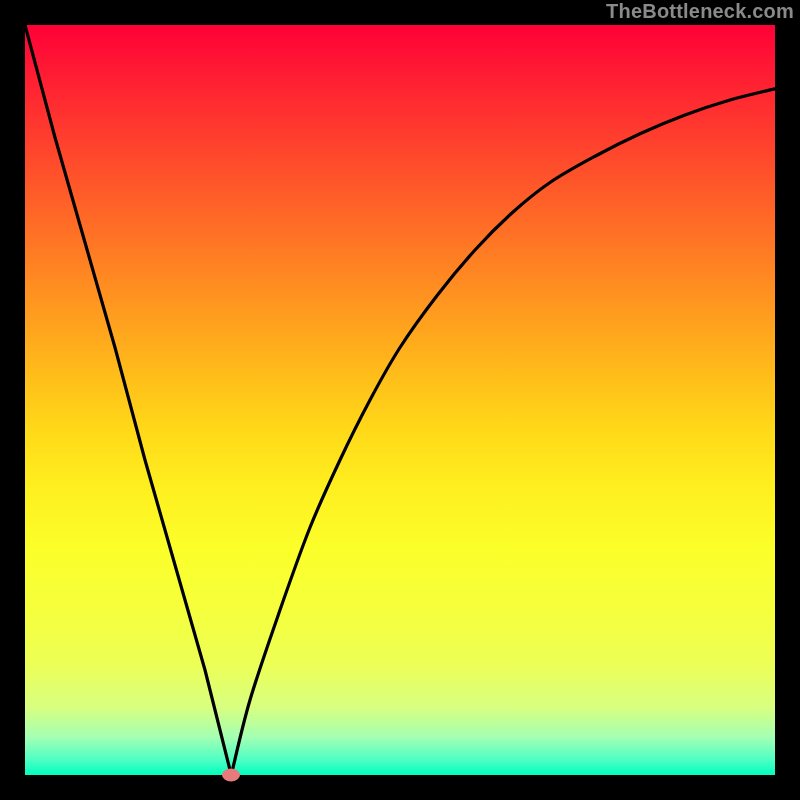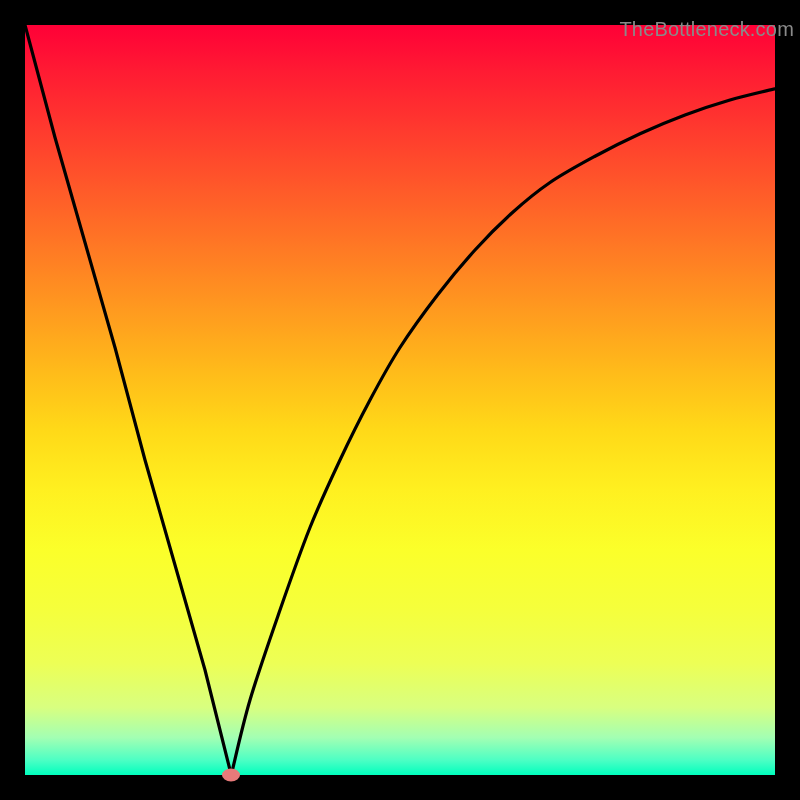--- a/index.html
+++ b/index.html
@@ -29,25 +29,25 @@
       #fbff2a 70%,
       #f5ff3c 78%,
       #edff55 85%,
       #d8ff80 91%,
       #a3ffb3 95%,
       #4dffc4 98%,
       #00ffbe 100%);
   }
   .watermark {
     position: absolute;
-    top: 18px;
+    top: 0;
     right: 6px;
     font-family: Arial, Helvetica, sans-serif;
     font-size: 20px;
-    font-weight: 400;
+    font-weight: 700;
     color: #8a8a8a;
     letter-spacing: 0.2px;
     user-select: none;
     text-align: center;
   }
   svg.curve {
     position: absolute;
     left: 0; top: 0;
     width: 750px; height: 750px;
   }

